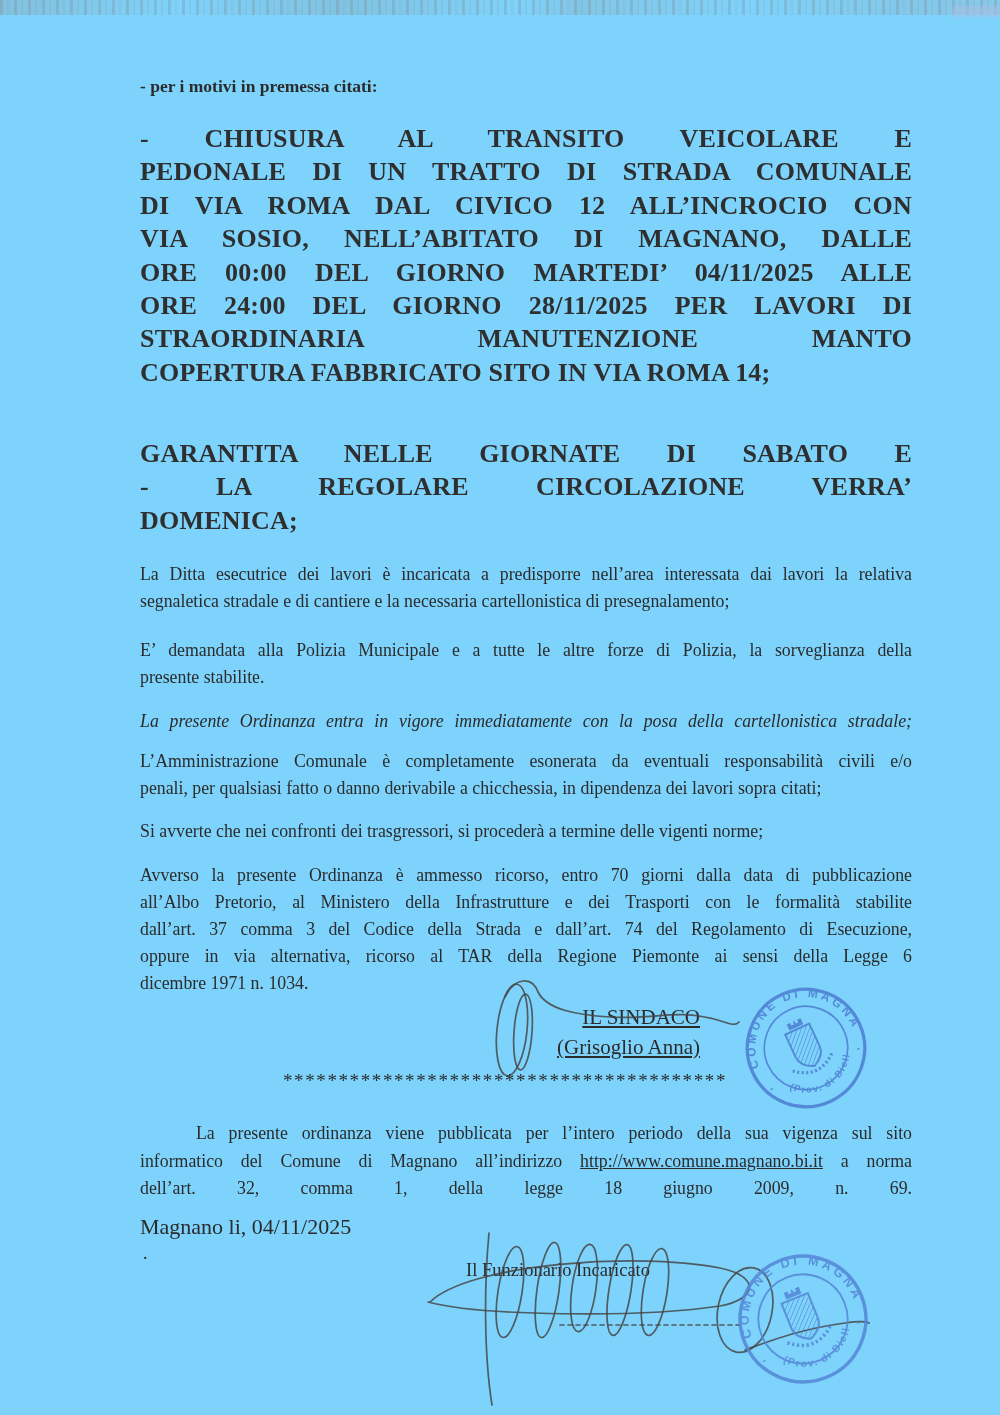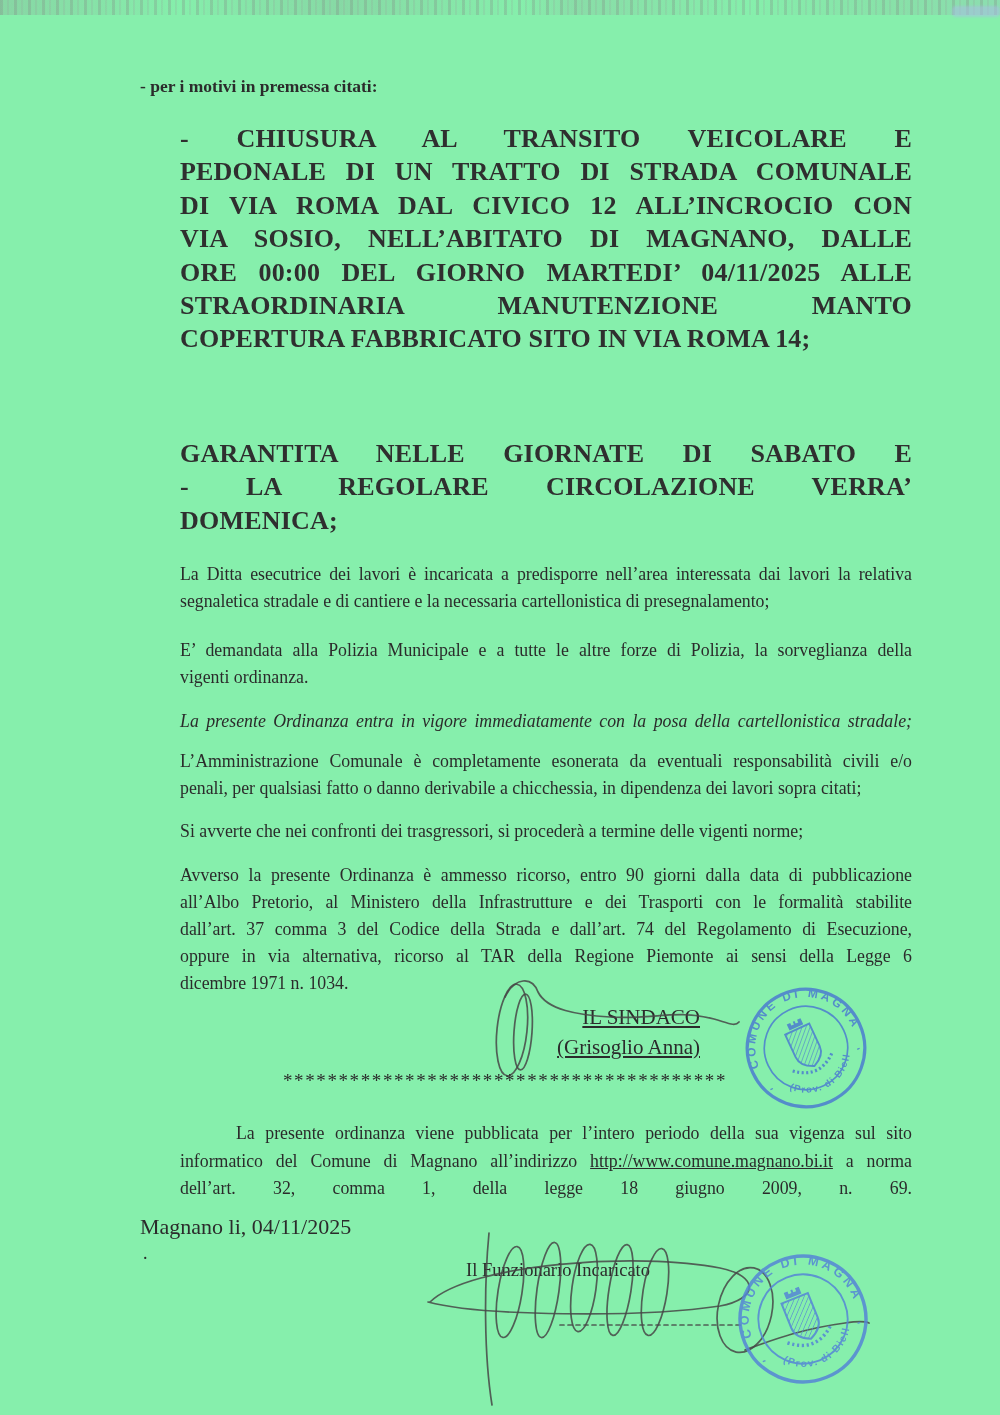--- a/index.html
+++ b/index.html
@@ -1,20 +1,20 @@
 <!DOCTYPE html>
 <html><head>
 <meta charset="utf-8">
 <style>
   html,body { margin:0; padding:0; background:#ffffff; }
   #page {
     position: relative;
     width: 1000px;
     height: 1415px;
-    background: #86efac;
+    background: #7dd3fc;
     overflow: hidden;
     font-family: "Liberation Serif", serif;
     color: #2b2b2b;
   }
   
   .scan-noise {
     position:absolute; left:0; top:0; width:1000px; height:15px;
     background:
       repeating-linear-gradient(90deg, rgba(130,130,130,.28) 0 3px, rgba(255,255,255,0) 3px 7px, rgba(150,150,150,.18) 7px 9px, rgba(255,255,255,0) 9px 14px),
       linear-gradient(90deg, rgba(140,140,140,.25), rgba(255,255,255,0) 18%, rgba(140,140,140,.22) 34%, rgba(255,255,255,0) 52%, rgba(150,150,150,.20) 58%, rgba(255,255,255,0) 75%, rgba(150,150,150,.16) 90%, rgba(160,170,190,.25));
@@ -22,21 +22,21 @@
   }
   .scan-smear-blue {
     position:absolute; left:952px; top:6px; width:48px; height:11px;
     background: #a8c0e4; opacity:.55; border-radius:4px; filter: blur(1.2px);
   }
   .block { position:absolute; left:140px; width:772px; }
 
   .intro { font-weight:bold; font-size:17.5px; }
 
   .decree { font-weight:bold; font-size:26px; line-height:33.4px; color:#2f2f2f; letter-spacing:.2px; }
-  .jpara > div { text-align: justify; text-align-last: justify; margin-left: 40px; }
+  .jpara > div { text-align: justify; text-align-last: justify; }
   .jpara > div.jlast { text-align-last: left; }
   .jpara.force-full > div.jlast { text-align-last: justify; }
 
   .bodytext { font-size:17.8px; line-height:27px; }
 
   .sig-block { position:absolute; text-align:right; font-size:21px; line-height:30px;text-decoration:underline; }
   .asterisks { position:absolute; left:283px; top:1070px; font-size:19px; letter-spacing:1.6px; white-space:nowrap; }
 
   .pub { font-size:17.8px; line-height:27.5px; }
   .pub .indent { text-indent:56px; }
@@ -62,55 +62,56 @@
   <div class="scan-smear-blue"></div>
 
   <div class="block intro" style="top:76px;">- per i motivi in premessa citati:</div>
 
   <div class="block decree jpara" style="top:122px;">
       <div>- CHIUSURA AL TRANSITO VEICOLARE E</div>
       <div>PEDONALE DI UN TRATTO DI STRADA COMUNALE</div>
       <div>DI VIA ROMA DAL CIVICO 12 ALL’INCROCIO CON</div>
       <div>VIA SOSIO, NELL’ABITATO DI MAGNANO, DALLE</div>
       <div>ORE 00:00 DEL GIORNO MARTEDI’ 04/11/2025 ALLE</div>
+      <div>ORE 24:00 DEL GIORNO 28/11/2025 PER LAVORI DI</div>
       <div>STRAORDINARIA MANUTENZIONE MANTO</div>
       <div class="jlast">COPERTURA FABBRICATO SITO IN VIA ROMA 14;</div>
     </div>
 
   <div class="block decree jpara" style="top:437px;">
       <div>GARANTITA NELLE GIORNATE DI SABATO E</div>
       <div>- LA REGOLARE CIRCOLAZIONE VERRA’</div>
       <div class="jlast">DOMENICA;</div>
     </div>
 
   <div class="block bodytext jpara" style="top:561px;">
       <div>La Ditta esecutrice dei lavori è incaricata a predisporre nell’area interessata dai lavori la relativa</div>
       <div class="jlast">segnaletica stradale e di cantiere e la necessaria cartellonistica di presegnalamento;</div>
     </div>
 
   <div class="block bodytext jpara" style="top:637px;">
       <div>E’ demandata alla Polizia Municipale e a tutte le altre forze di Polizia, la sorveglianza della</div>
-      <div class="jlast">vigenti ordinanza.</div>
+      <div class="jlast">presente stabilite.</div>
     </div>
 
   <div class="block bodytext jpara force-full" style="top:708px;font-style:italic;">
       <div class="jlast">La presente Ordinanza entra in vigore immediatamente con la posa della cartellonistica stradale;</div>
     </div>
 
   <div class="block bodytext jpara" style="top:748px;">
       <div>L’Amministrazione Comunale è completamente esonerata da eventuali responsabilità civili e/o</div>
       <div class="jlast">penali, per qualsiasi fatto o danno derivabile a chicchessia, in dipendenza dei lavori sopra citati;</div>
     </div>
 
   <div class="block bodytext jpara" style="top:818px;">
       <div class="jlast">Si avverte che nei confronti dei trasgressori, si procederà a termine delle vigenti norme;</div>
     </div>
 
   <div class="block bodytext jpara" style="top:862px;">
-      <div>Avverso la presente Ordinanza è ammesso ricorso, entro 90 giorni dalla data di pubblicazione</div>
+      <div>Avverso la presente Ordinanza è ammesso ricorso, entro 70 giorni dalla data di pubblicazione</div>
       <div>all’Albo Pretorio, al Ministero della Infrastrutture e dei Trasporti con le formalità stabilite</div>
       <div>dall’art. 37 comma 3 del Codice della Strada e dall’art. 74 del Regolamento di Esecuzione,</div>
       <div>oppure in via alternativa, ricorso al TAR della Regione Piemonte ai sensi della Legge 6</div>
       <div class="jlast">dicembre 1971 n. 1034.</div>
     </div>
 
   <div class="sig-block" style="left:360px; top:1002px; width:340px;">
     <div>IL SINDACO</div>
     <div>(Grisoglio Anna)</div>
   </div>

